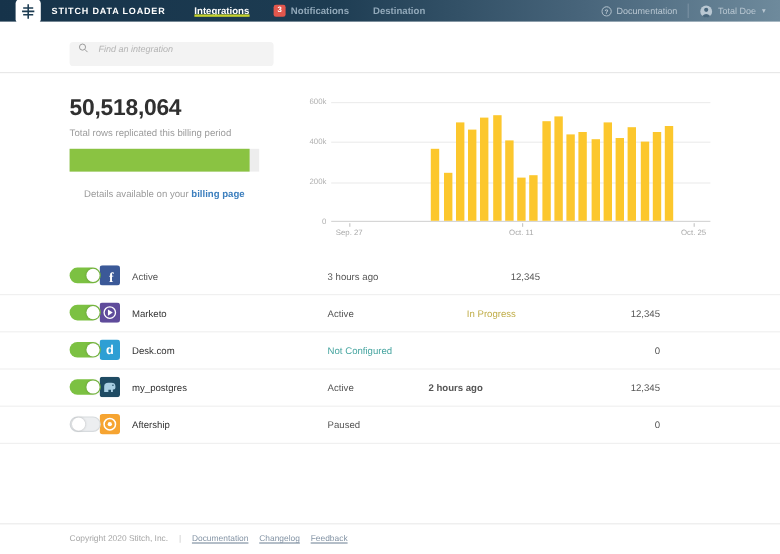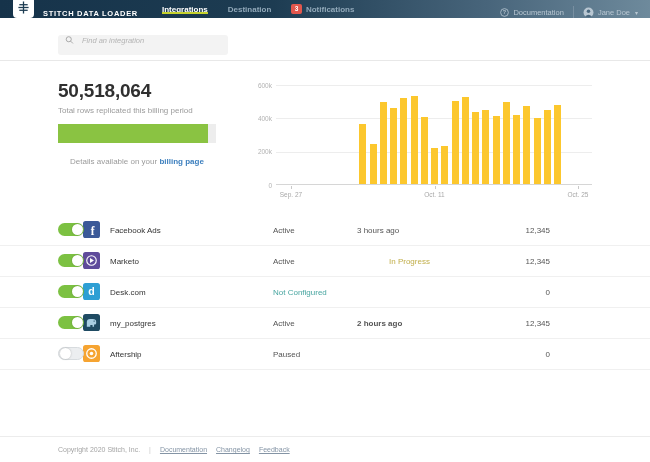--- a/index.html
+++ b/index.html
@@ -3,21 +3,21 @@
 <meta charset="utf-8">
 <title>STITCH DATA LOADER</title>
 <style>
   * { box-sizing: border-box; }
   body { margin: 0; background: #fff; font-family: "Liberation Sans", sans-serif; }
   .page { position: relative; width: 650px; height: 462px; background: #fff; overflow: hidden; }
 
   
   .nav { position: absolute; top: 0; left: 0; right: 0; height: 18px;
          background: linear-gradient(90deg, #16334a 0%, #1d3c52 42%, #48657b 75%, #6e8a9c 100%);
-         display: flex; align-items: flex-end; color: #fff; }
+         display: flex; align-items: center; color: #fff; }
   .logo { width: 21px; height: 21px; background: #fff; border-radius: 4px; margin-left: 13px;
           display: flex; align-items: center; justify-content: center; flex: 0 0 auto; cursor: pointer; }
   .brand-text { font-size: 7.5px; font-weight: bold; letter-spacing: .7px; margin-left: 9px; white-space: nowrap; }
   .tabs { margin-left: 24px; display: flex; gap: 20px; height: 100%; align-items: stretch; }
   .tab { font-size: 8px; color: #92a9ba; font-weight: bold; display: flex; align-items: center; gap: 4px;
          position: relative; cursor: pointer; text-decoration: none; }
   .tab.active { color: #fff; }
   .tab.active::after { content: ""; position: absolute; bottom: 4px; left: 0; right: 0; height: 2px; background: #c6d22e; }
   .badge { background: #e2574d; color: #fff; font-size: 6.5px; font-weight: bold; padding: 2px 3.5px; border-radius: 2px; line-height: 1; }
   .nav-right { margin-left: auto; margin-right: 12px; display: flex; align-items: center; gap: 9px; color: #b9c7d2; font-size: 7.5px; }
@@ -94,43 +94,43 @@
           <line x1="2.5" y1="10" x2="11.5" y2="10"></line>
         </g>
       </svg>
     </span>
     <span class="brand-text">STITCH DATA LOADER</span>
     <nav class="tabs">
       <a class="tab active">
         <span>Integrations</span>
       </a>
       <a class="tab">
-        <span>Destination</span>
+        <span class="badge">3</span>
+        <span>Notifications</span>
       </a>
       <a class="tab">
-        <span class="badge">3</span>
-        <span>Notifications</span>
+        <span>Destination</span>
       </a>
     </nav>
     <div class="nav-right">
       <span class="doc-link">
         <svg width="9" height="9" viewBox="0 0 10 10">
           <circle cx="5" cy="5" r="4.3" fill="none" stroke="#b9c7d2" stroke-width="0.9"></circle>
           <text x="5" y="7" font-size="6" fill="#b9c7d2" text-anchor="middle" font-family="Liberation Sans, sans-serif" font-weight="bold">?</text>
         </svg>
         <span>Documentation</span>
       </span>
       <span class="nav-divider"></span>
       <span class="user-menu">
         <svg width="11" height="11" viewBox="0 0 12 12">
           <circle cx="6" cy="6" r="5.4" fill="#b9c7d2"></circle>
           <circle cx="6" cy="4.6" r="1.9" fill="#49677d"></circle>
           <path d="M2.4 10.2 Q6 6.6 9.6 10.2 A5.4 5.4 0 0 1 2.4 10.2 Z" fill="#49677d"></path>
         </svg>
-        <span>Jane Doe</span>
+        <span>Total Doe</span>
         <span class="caret">▾</span>
       </span>
     </div>
   </header>
 
   <div class="toolbar">
     <div class="search">
       <svg width="10" height="10" viewBox="0 0 12 12">
         <circle cx="5" cy="5" r="3.4" fill="none" stroke="#9a9a9a" stroke-width="1.1"></circle>
         <line x1="7.6" y1="7.6" x2="10.6" y2="10.6" stroke="#9a9a9a" stroke-width="1.1"></line>
@@ -191,21 +191,20 @@
   <section class="table">
     <div id="tbody">
         <div class="trow">
           <div><span class="toggle on"><span class="knob"></span></span></div>
           <div><span class="tile">
               <svg width="17" height="17" viewBox="0 0 20 20">
                 <rect width="20" height="20" rx="3" fill="#3b5998"></rect>
                 <text x="11.5" y="16" font-size="13.5" font-weight="bold" fill="#fff" text-anchor="middle" font-family="Liberation Serif, serif">f</text>
               </svg>
             </span></div>
-          <div class="cell name">Facebook Ads</div>
           <div class="cell" style="color: rgb(85, 85, 85);">Active</div>
           <div class="cell" style="color: rgb(85, 85, 85);">3 hours ago</div>
           <div class="cell rows">12,345</div>
         </div>
         <div class="trow">
           <div><span class="toggle on"><span class="knob"></span></span></div>
           <div><span class="tile">
               <svg width="17" height="17" viewBox="0 0 20 20">
                 <rect width="20" height="20" rx="3" fill="#5f4b9b"></rect>
                 <circle cx="10" cy="10" r="5.6" fill="none" stroke="#fff" stroke-width="1.3"></circle>

